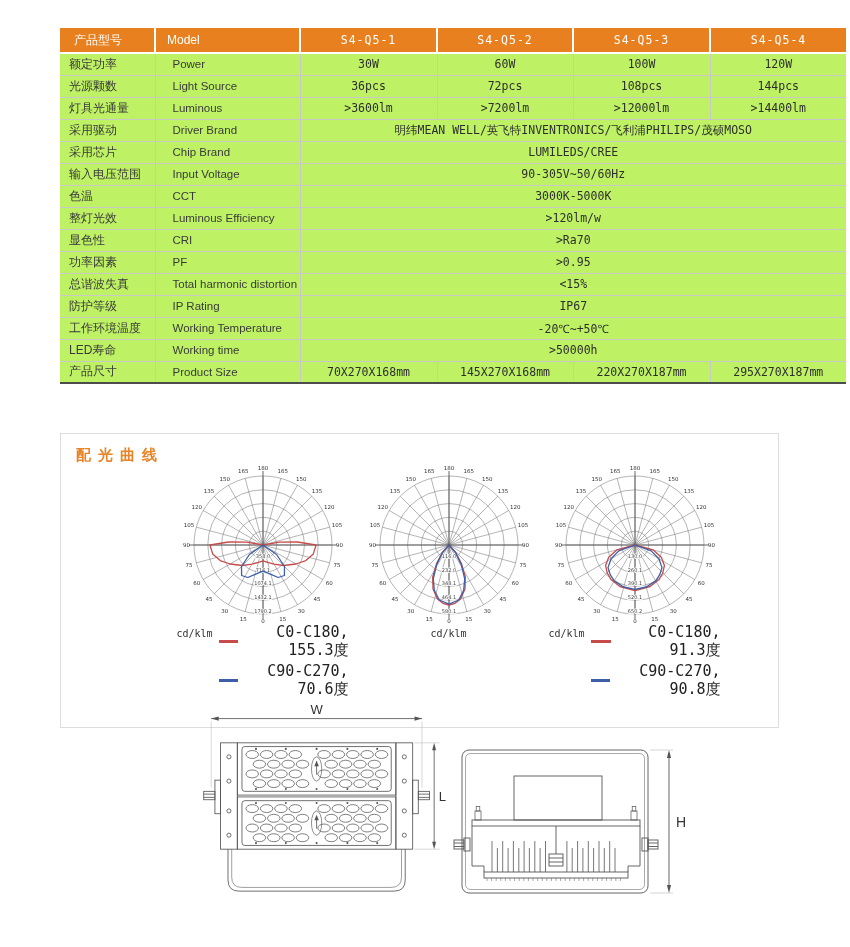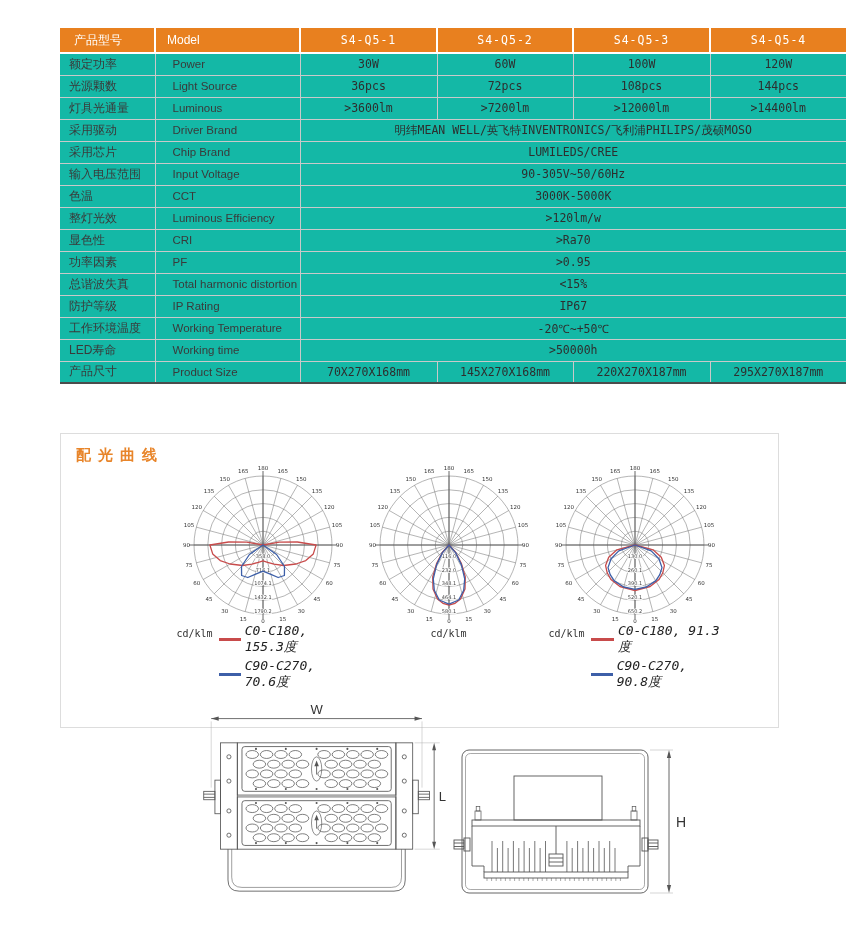--- a/index.html
+++ b/index.html
@@ -11,44 +11,44 @@
   .spec-table { position:absolute; left:60px; top:28px; width:786px;
     border-collapse:collapse; table-layout:fixed; }
   .spec-table th { background:#E8801F; color:#fff; font-weight:normal;
     font-size:12px; height:25px; border-right:2px solid #fff; border-bottom:2px solid #fff; }
   .spec-table th:last-child { border-right:none; }
   .spec-table th.h-cn { text-align:left; padding-left:14px; }
   .spec-table th.h-en { text-align:left; padding-left:11px; }
   .spec-table th.h-model { text-align:center;
     font-family:"DejaVu Sans Mono",monospace; font-size:11.5px; letter-spacing:1px; }
   .spec-table td { height:22px; font-size:12px; color:#3a3a3a;
-    border-bottom:1px solid #c9c9c9; background:#14b8a6; }
+    border-bottom:1px solid #c9c9c9; background:#bef264; }
   .spec-table td.cn { padding-left:9px; }
   .spec-table td.en { padding-left:17px; border-left:1px solid #c9c9c9;
     border-right:1px solid #c9c9c9; font-size:11.5px; }
   .spec-table td.val { text-align:center;
     font-family:"DejaVu Sans Mono",monospace; font-size:11.5px; color:#2e2e2e; }
   .spec-table td.sep { border-right:1px solid #c9c9c9; }
   .spec-table tr.last td { border-bottom:2.5px solid #4c4c4c; }
 
   
   .dist-box { position:absolute; left:60px; top:433px; width:719px; height:295px;
     border:1px solid #ddd; background:#fff; }
   .dist-title { margin:12px 0 0 15px; color:#E8852A; font-size:15px;
     font-weight:bold; letter-spacing:7px; }
   .charts-row { display:flex; justify-content:center; gap:14px;
     padding-left:58px; margin-top:0; }
   .chart { display:flex; flex-direction:column; align-items:center; width:172px; }
-  .legend { display:flex; align-items:flex-start; gap:6px; margin-top:-6px; }
+  .legend { display:flex; align-items:flex-start; gap:6px; margin-top:-6px;text-align:right; }
   .unit { font-family:"DejaVu Sans Mono",monospace; font-size:10px;
     color:#333; margin-top:5px; }
   .entries { display:flex; flex-direction:column; }
   .entry { display:flex; align-items:center; gap:4px; margin-bottom:2px; }
   .swatch { width:26px; height:3px; display:inline-block; }
-  .lname { font-family:"DejaVu Sans Mono",monospace; font-size:13px; color:#222;font-style:italic; }
+  .lname { font-family:"DejaVu Sans Mono",monospace; font-size:15px; color:#222; }
 
   
   .front-svg { position:absolute; left:200px; top:698px; }
   .side-svg  { position:absolute; left:452px; top:742px; }
   .dimtext { font-size:14px; fill:#333; font-family:"Liberation Sans",sans-serif; }
 </style>
 </head>
 <body>
 
 <table class="spec-table">

